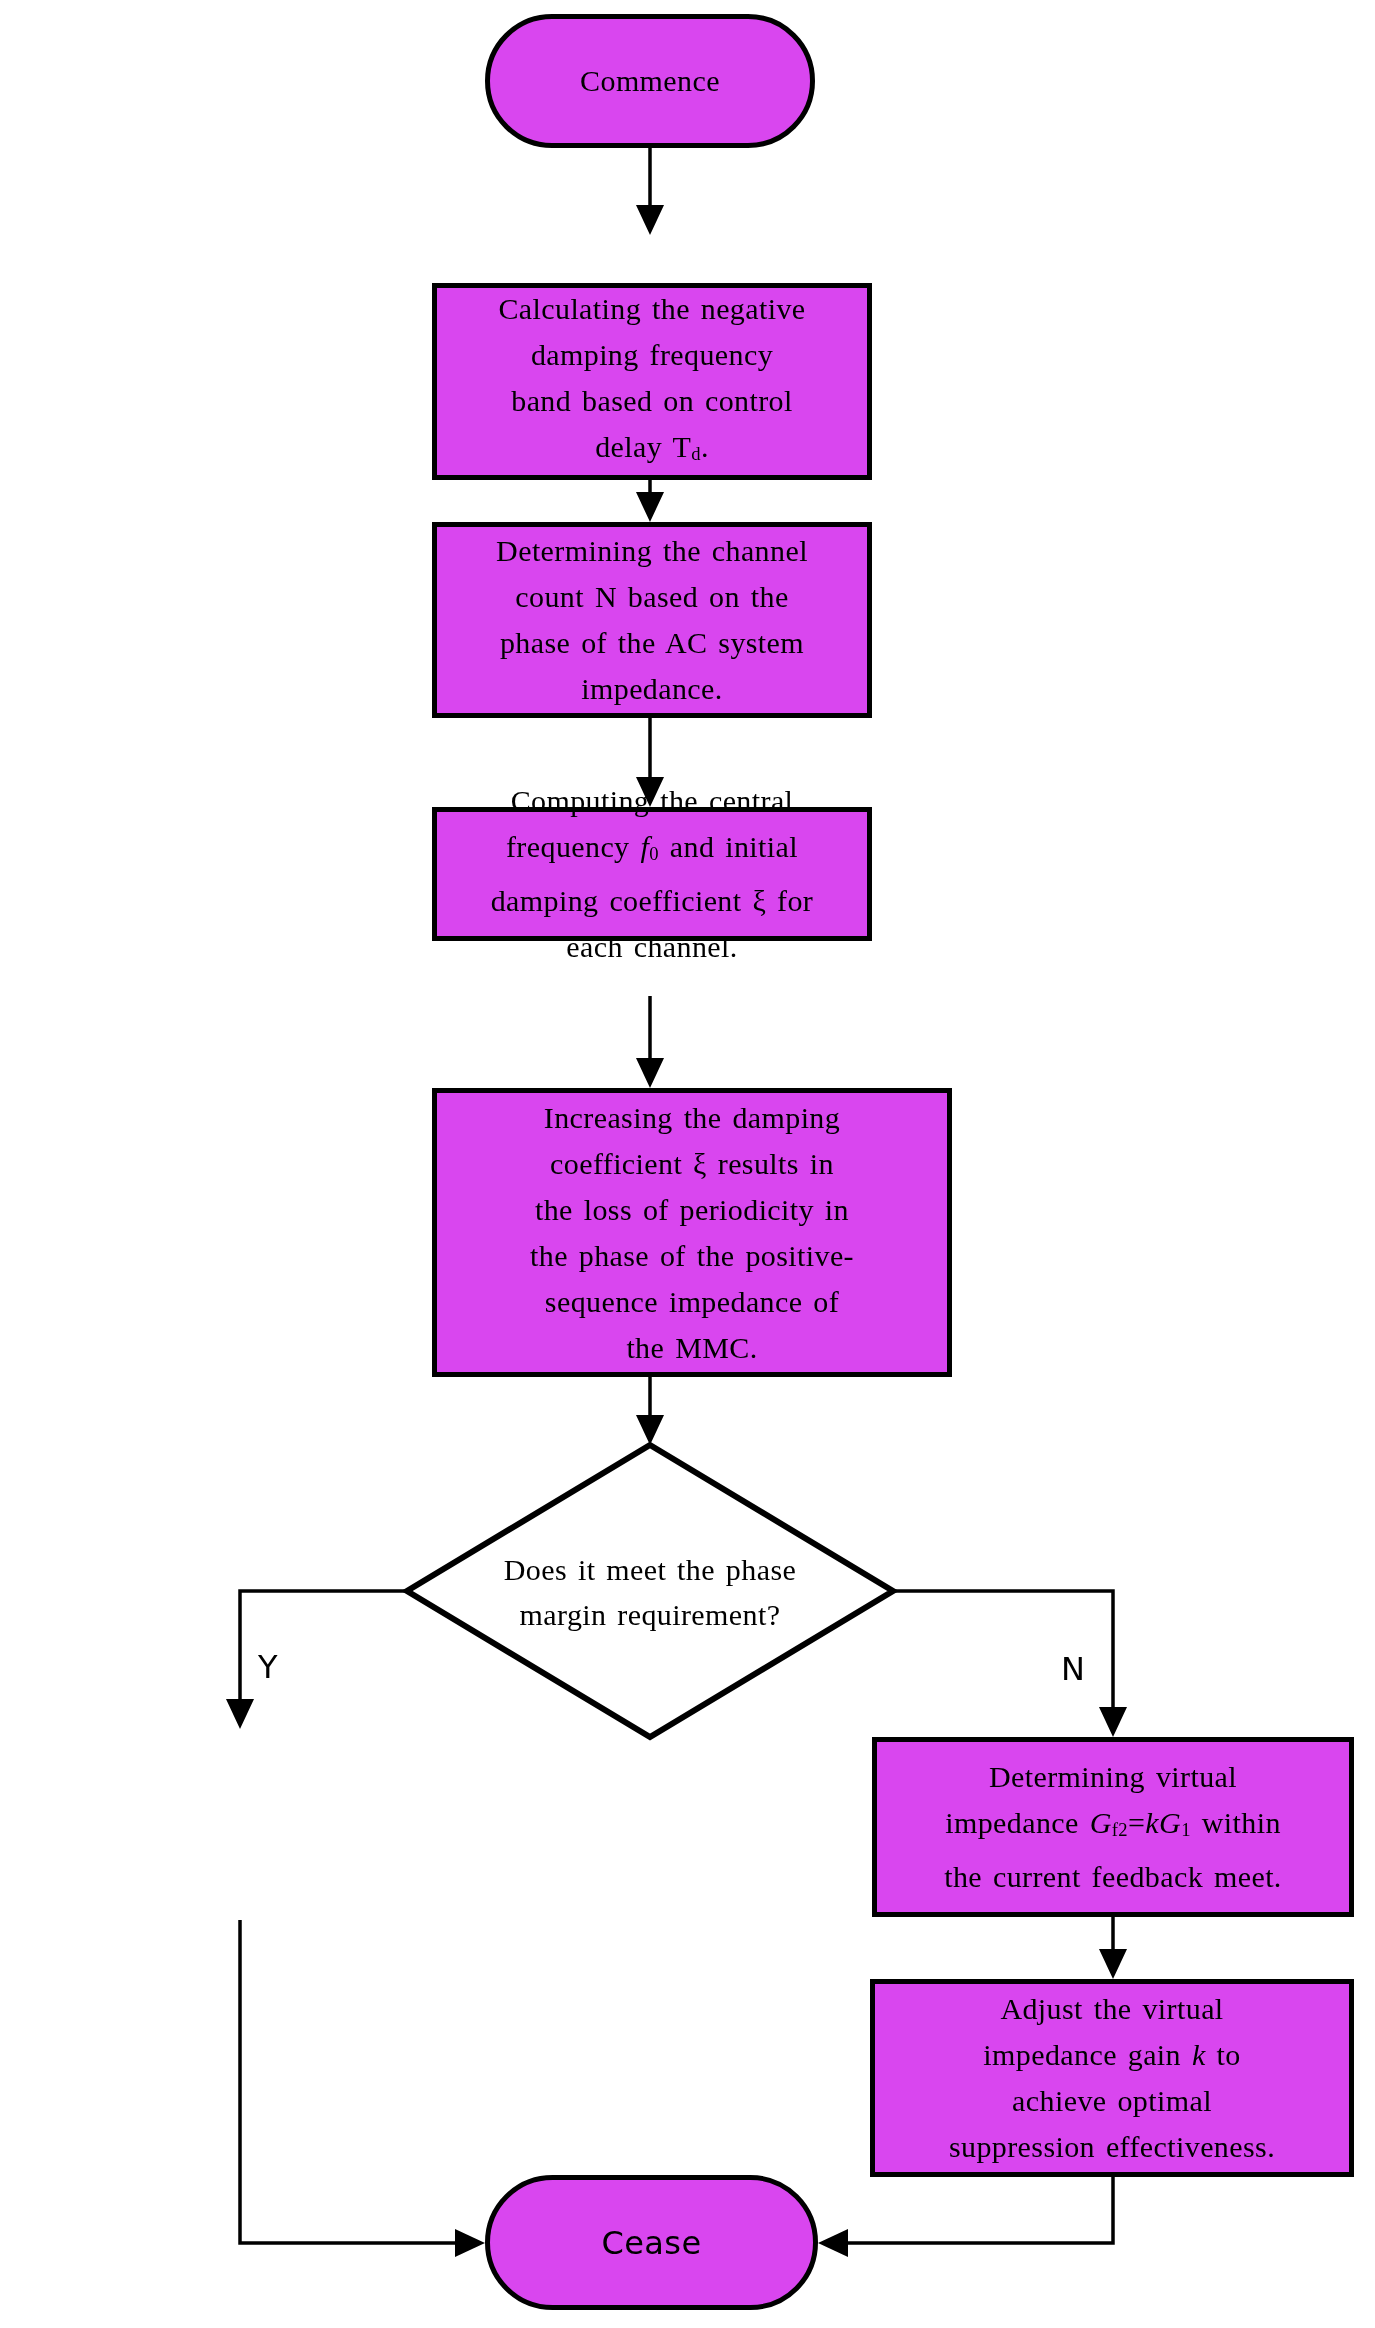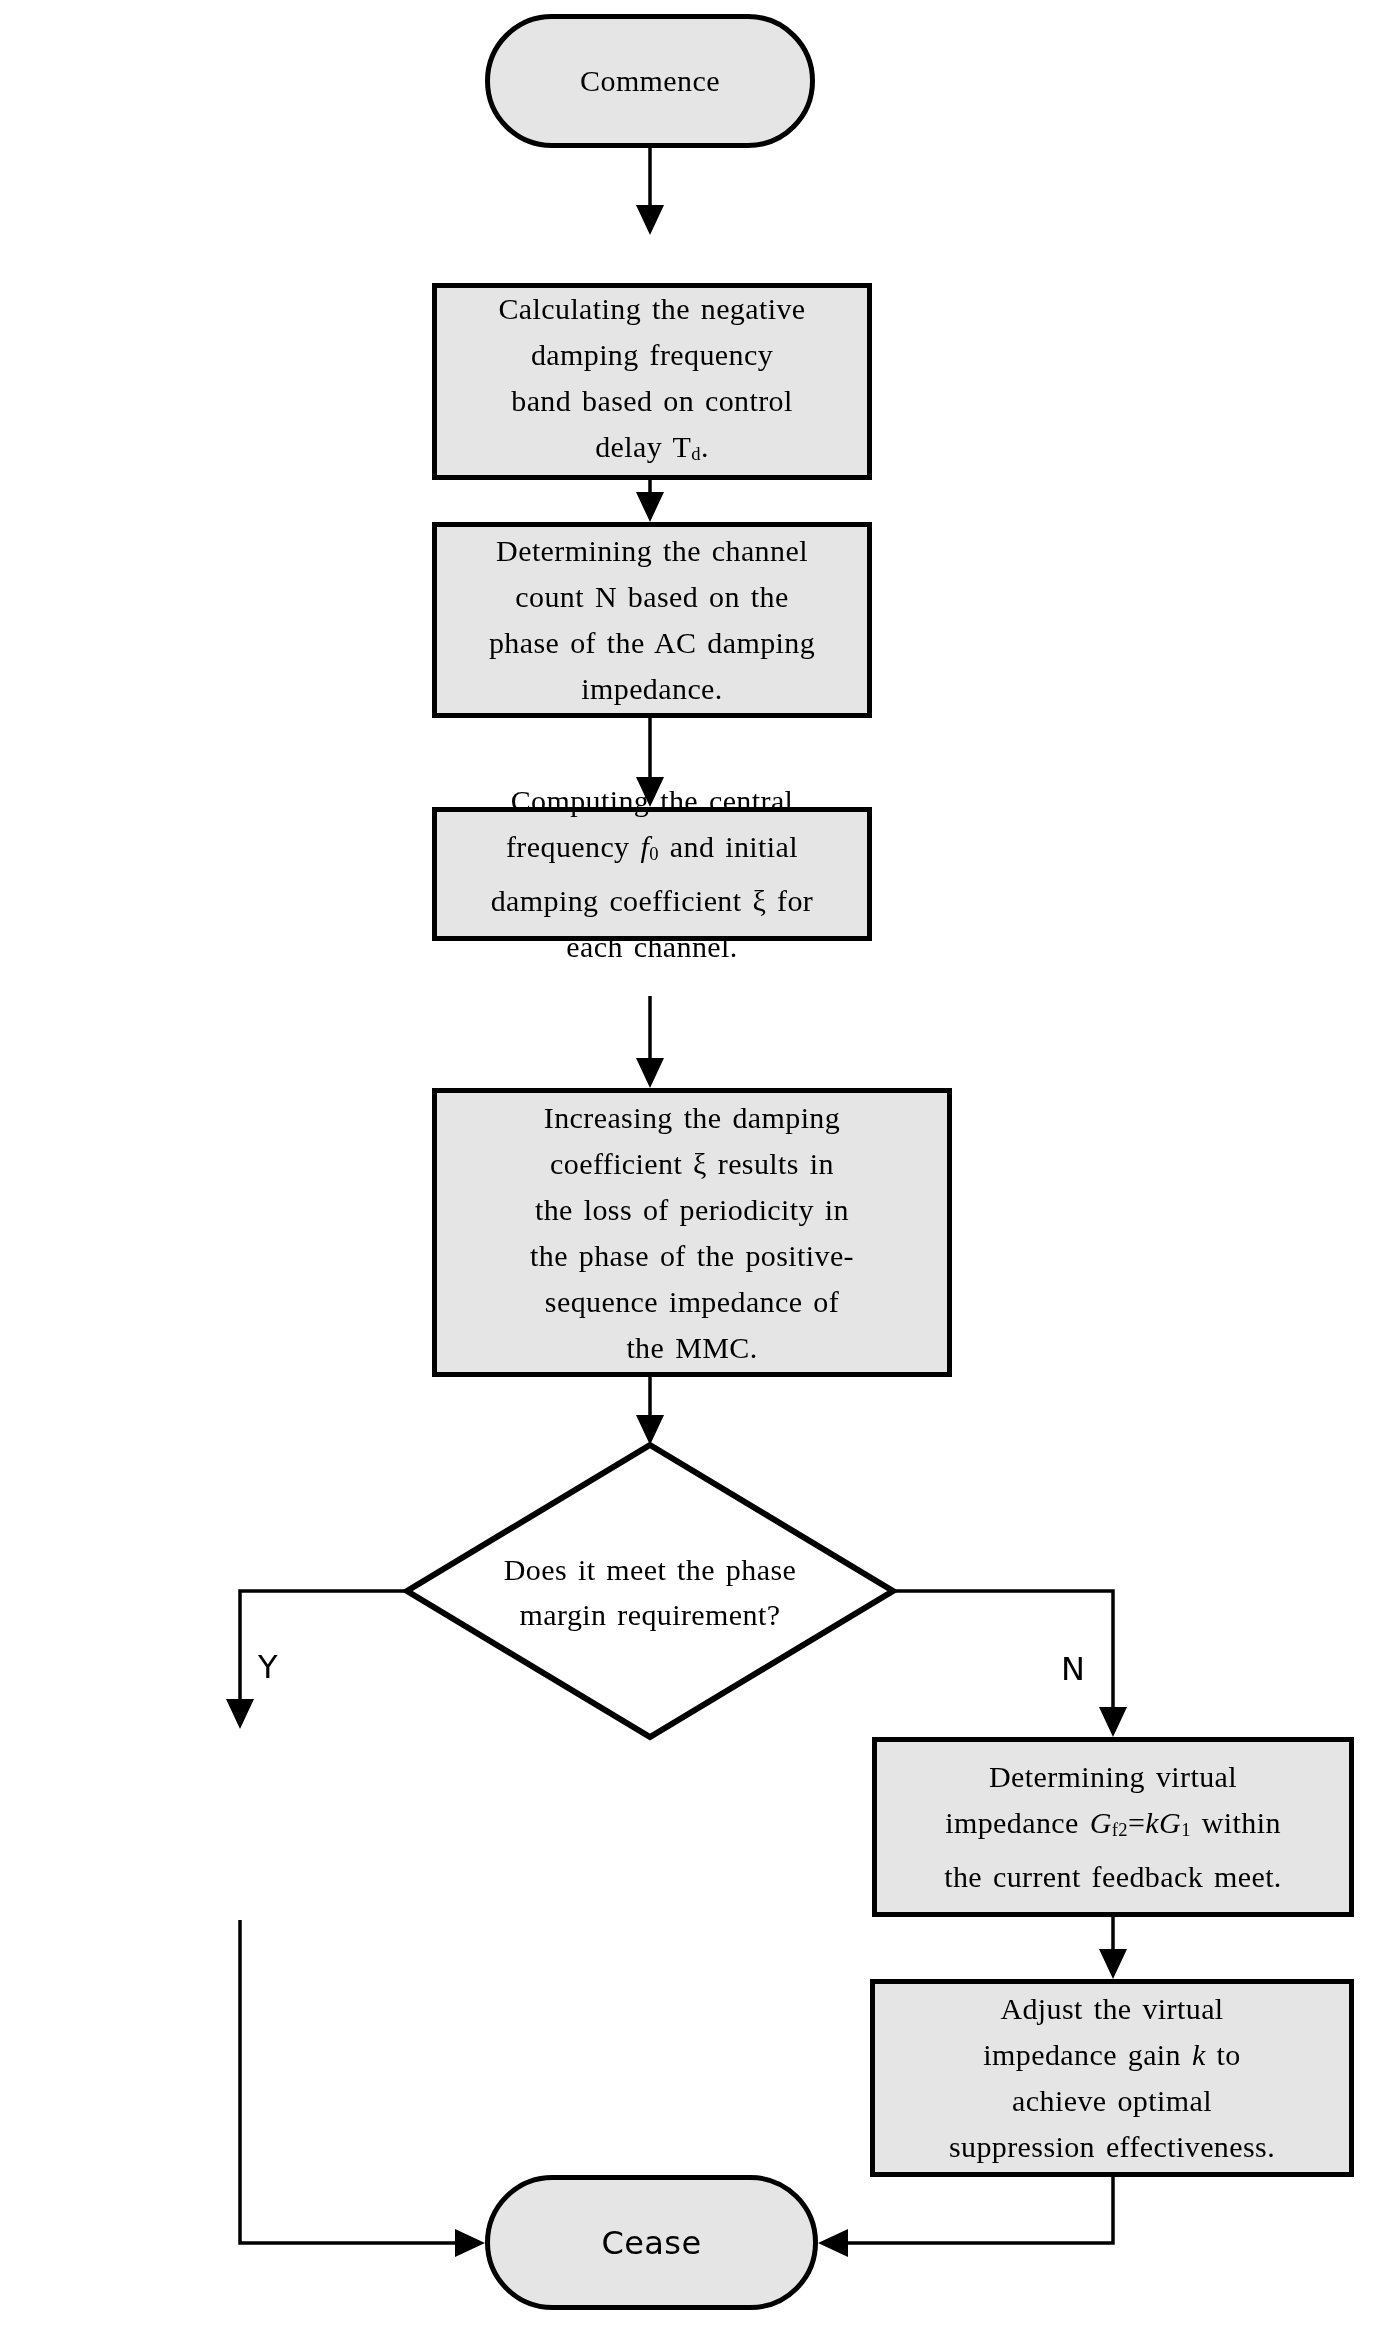--- a/index.html
+++ b/index.html
@@ -13,21 +13,21 @@
     overflow: hidden;
   }
   svg.connectors {
     position: absolute;
     left: 0; top: 0;
     z-index: 1;
   }
   .node {
     position: absolute;
     z-index: 2;
-    background: #e5e5e5;
+    background: #d946ef;
     border: 5px solid #000000;
     box-sizing: border-box;
     display: flex;
     align-items: center;
     justify-content: center;
     text-align: center;
   }
   .terminator { border-radius: 70px; }
   .txt {
     white-space: pre-line;
@@ -116,21 +116,21 @@
   <div class="node" style="left:432px; top:235px; width:440px; height:197px;margin-top:48px;">
     <div class="txt"><span>Calculating the negative
 damping frequency
 band based on control
 delay T</span><span class="s-sub">d</span><span>.</span></div>
   </div>
 
   <div class="node" style="left:432px; top:522px; width:440px; height:196px;">
     <div class="txt"><span>Determining the channel
 count N based on the
-phase of the AC damping
+phase of the AC system
 impedance.</span></div>
   </div>
 
   <div class="node" style="left:432px; top:807px; width:440px; height:134px;">
     <div class="txt"><span>Computing the central
 frequency </span><span class="s-i">f</span><span class="s-sub">0</span><span> and initial
 damping coefficient ξ for
 each channel.</span></div>
   </div>
 

